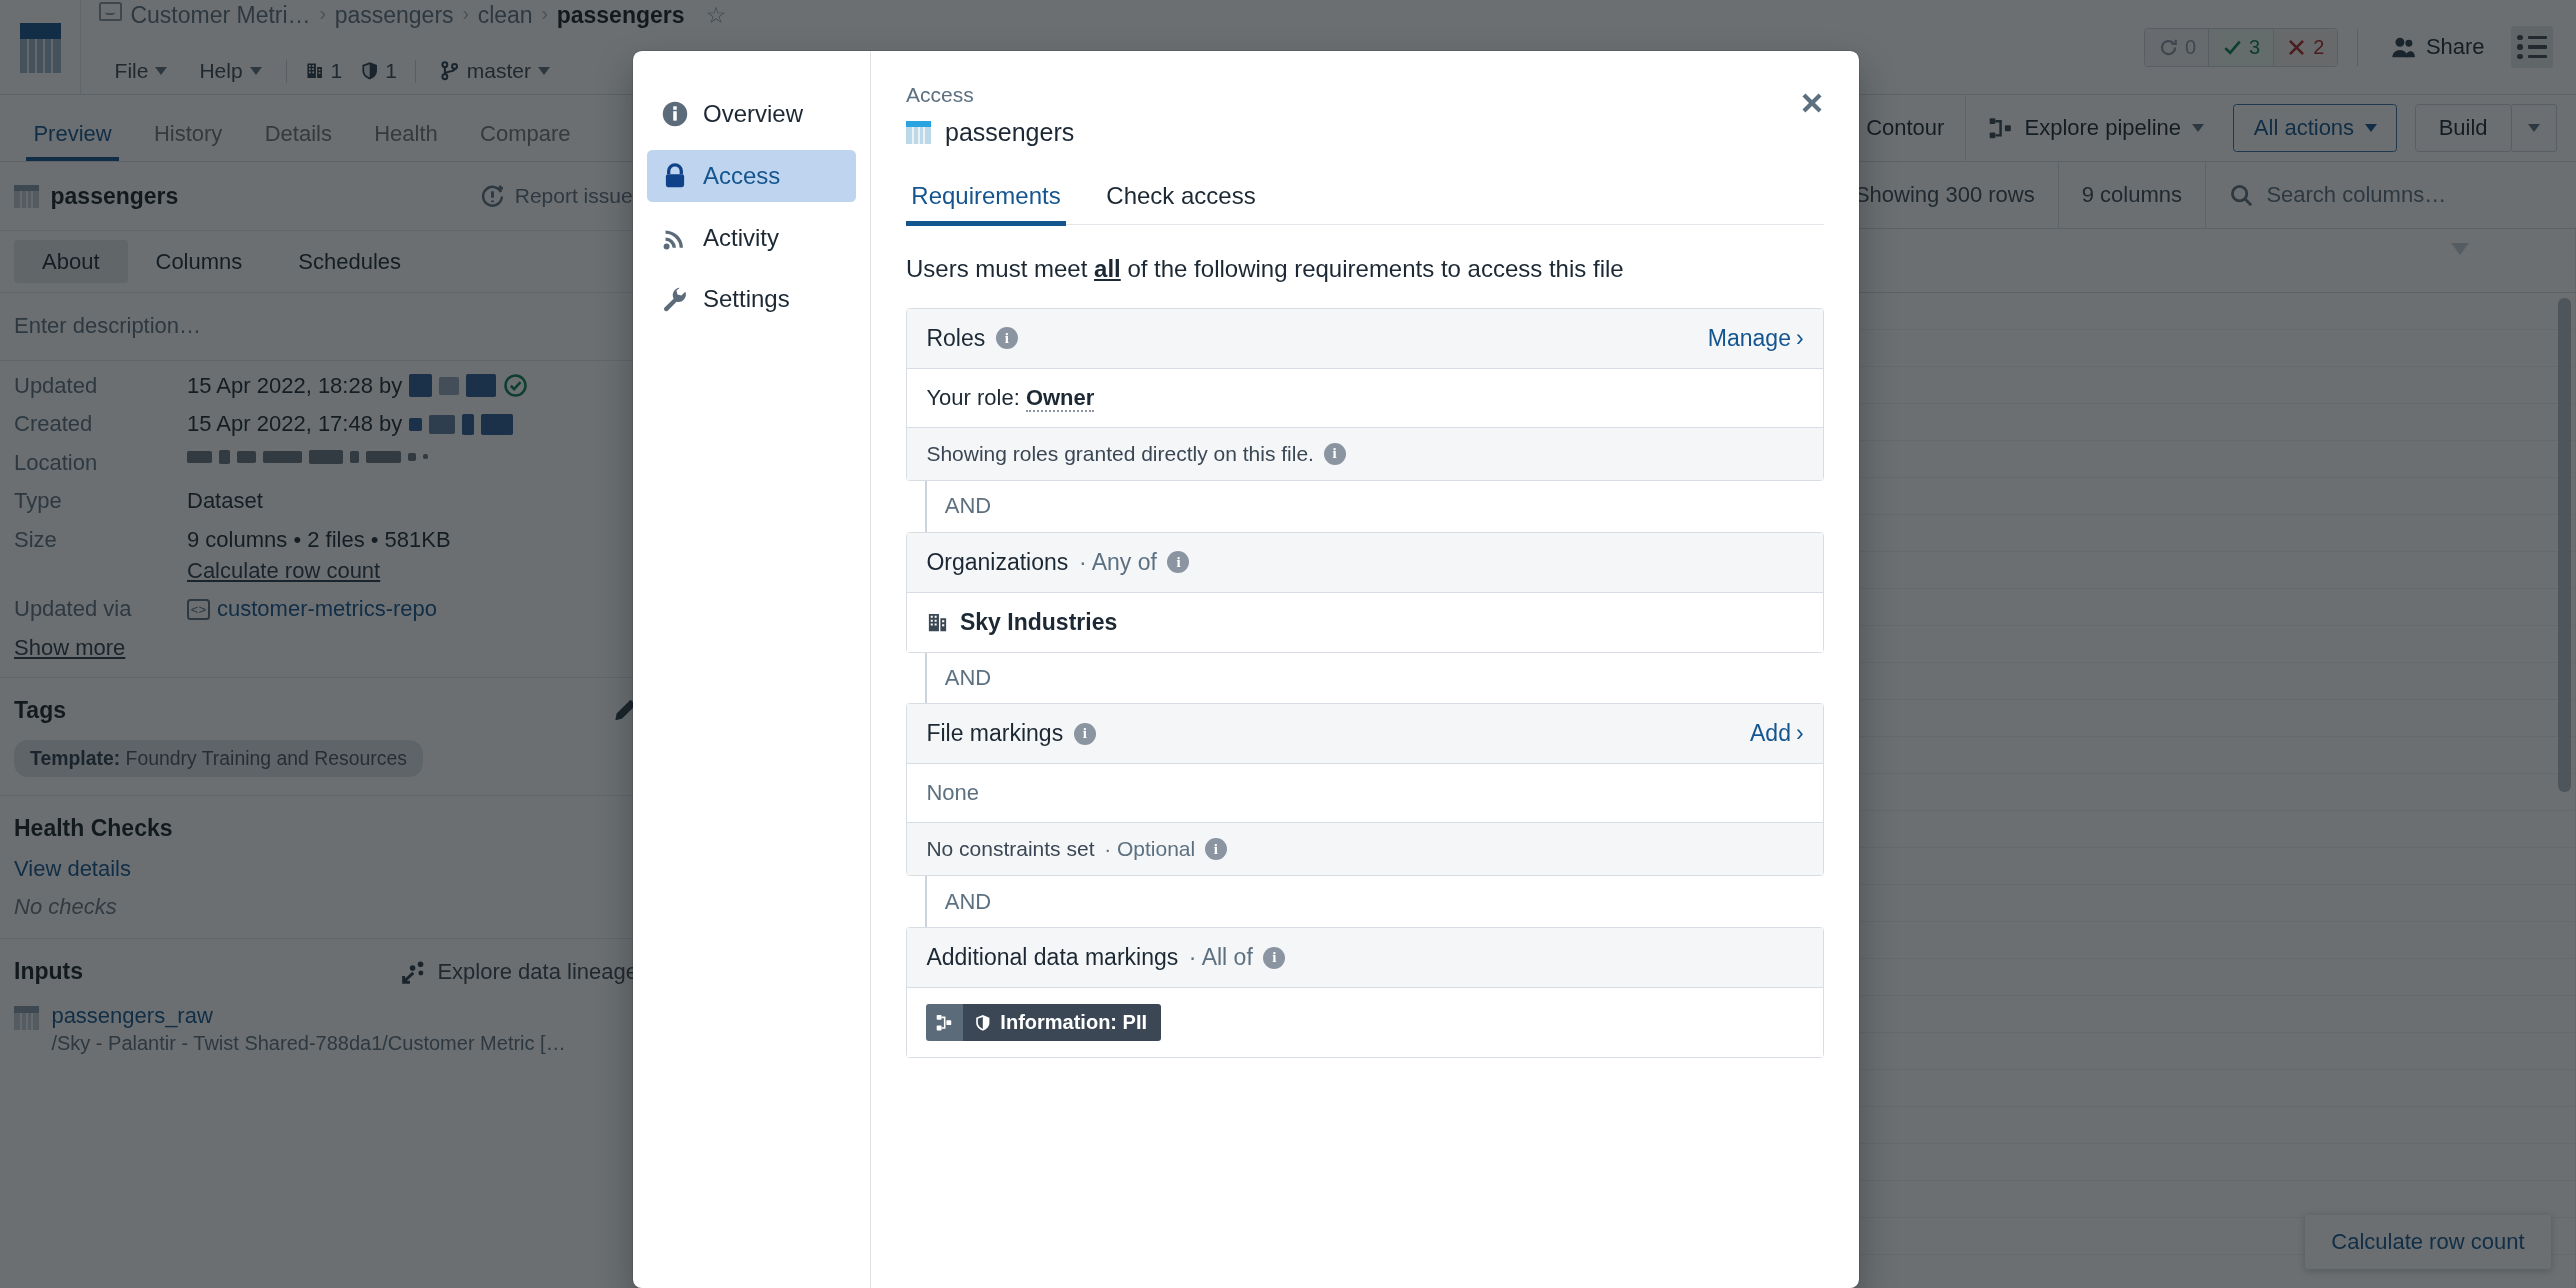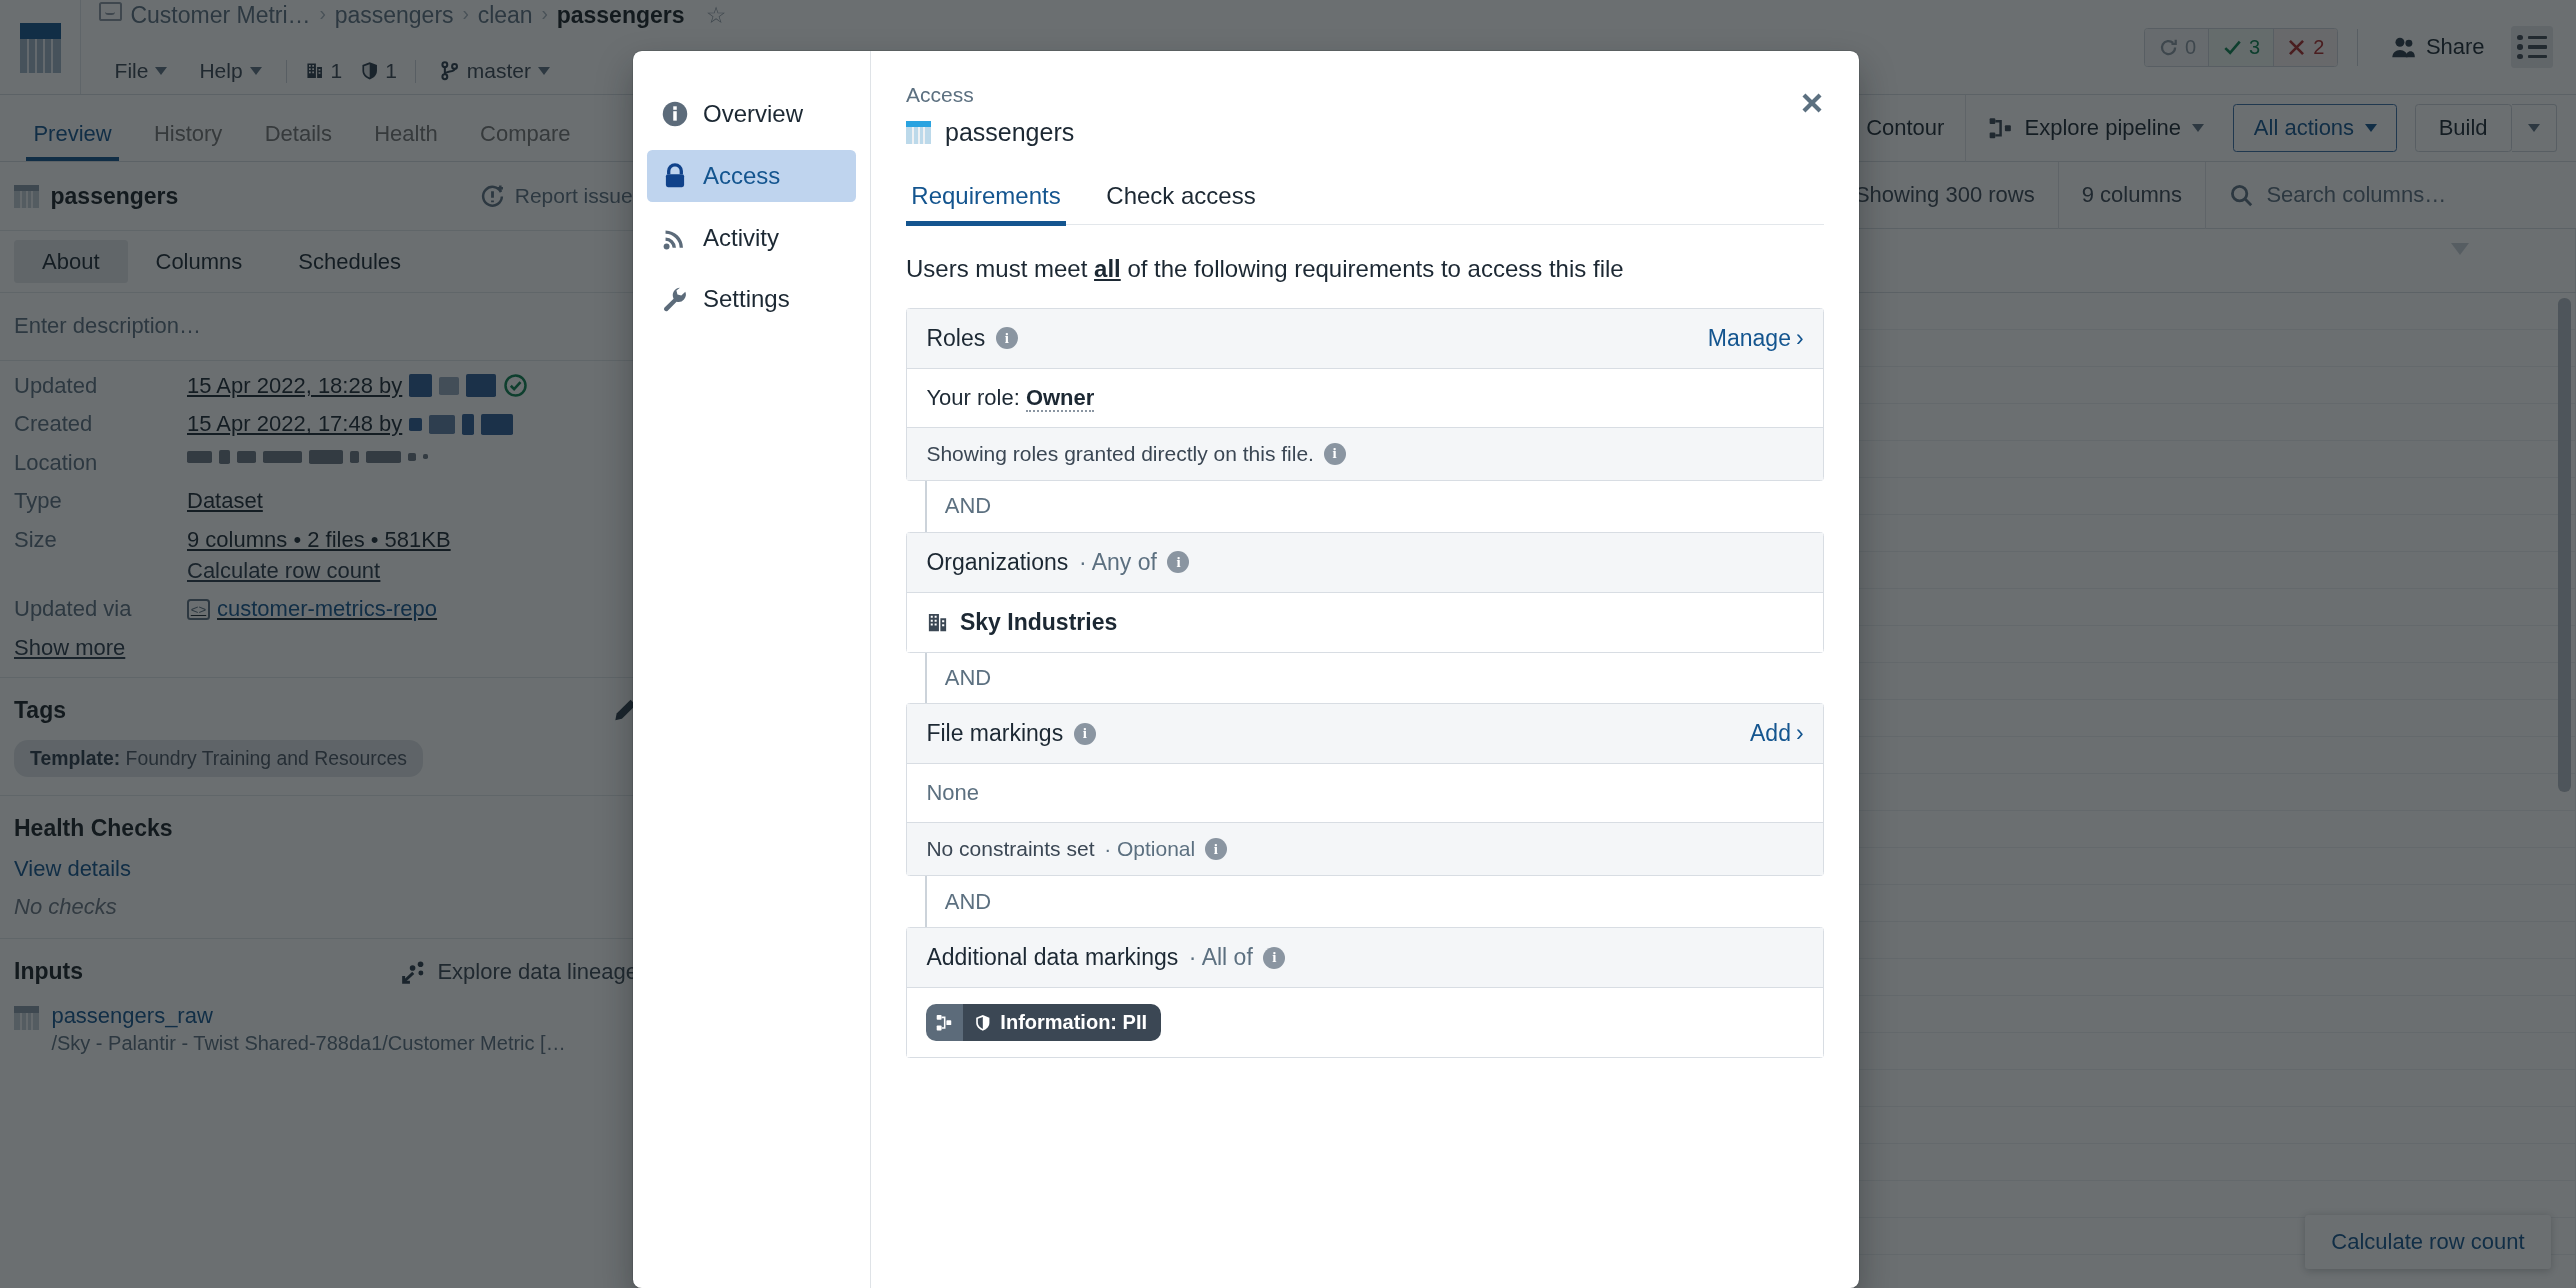--- a/index.html
+++ b/index.html
@@ -80,21 +80,21 @@
   .report-issue { display:flex; align-items:center; gap:9.7px; font-size:21px; color:#5c7080; }
 
   .subtabs { display:flex; gap:0; padding: 8.8px 10.6px 8.8px 14px; border-bottom:0.9px solid #e3e7eb; }
   .subtab { padding: 8.8px 28px; font-size: 22px; color:#1c2833; border-radius:3.5px; }
   .subtab.active { background:#e4e7ea; }
 
   .lp-desc { padding: 19.4px 14px 21px; font-size: 22px; color:#5c7080; border-bottom:0.9px solid #e3e7eb; }
   .meta-list { padding: 12.4px 14px 16px; border-bottom:0.9px solid #e3e7eb; }
   .meta-row { display:flex; align-items:flex-start; margin-bottom: 12.4px; font-size:22px; }
   .meta-key { width: 173px; flex:none; color:#5c7080; }
-  .meta-val { color:#1c2833; display:flex; align-items:center; flex-wrap:wrap; gap:7px;text-decoration:underline; }
+  .meta-val { color:#1c2833; display:flex; align-items:center; flex-wrap:wrap; gap:7px; }
   .redact { display:inline-block; height:17.6px; border-radius:1.8px; }
   .rd-dark { background:#2f5e96; }
   .rd-mid { background:#5f7ea6; }
   .rd-lite { background:#97a8bd; }
   .rd-gray { background:#6d7885; }
   .link-blue { color:#14558f; text-decoration:none; }
   .link-ul { color:#2c3b4a; text-decoration:underline; }
   .repo-icon { width:23px; height:21px; border:2.2px solid #5c7080; border-radius:3.5px; display:inline-flex; align-items:center; justify-content:center; font-size:13.2px; color:#5c7080; }
 
   .lp-section { padding: 19.4px 14px 17.6px; border-bottom:0.9px solid #e3e7eb; }
@@ -180,21 +180,21 @@
   .and-rail { position:relative; padding: 12.4px 0 12.4px 19.4px; }
   .and-rail::before { content:""; position:absolute; left:19.4px; top:0; bottom:0; width:1.8px; background:#ccd3da; }
   .and-label { font-size:22px; color:#5c7080; padding-left: 19.4px; }
 
   .info-i { width:22px;height:22px;border-radius:50%;background:#8a95a1;color:#fff;font-size:15px;font-weight:bold;
             display:inline-flex;align-items:center;justify-content:center; flex:none; font-family:"Liberation Serif",serif; }
 
   .org-row { display:flex; align-items:center; gap:10.6px; font-size:23px; font-weight:bold; color:#1c2833; }
   .bldg-ico { width:23px;height:23px; flex:none; }
 
-  .pii-badge { display:inline-flex; align-items:stretch; border-radius:10px; overflow:hidden; height:37px; }
+  .pii-badge { display:inline-flex; align-items:stretch; border-radius:3px; overflow:hidden; height:37px; }
   .pii-left { background:#5c6b7a; display:flex; align-items:center; padding: 0 8.8px; }
   .pii-right { background:#3b4754; display:flex; align-items:center; gap:8.8px; padding: 0 14px 0 10.6px; color:#fff; font-size:20px; font-weight:bold; }
 </style>
 </head>
 <body>
 
 <div id="app-root">
 
   <div class="topbar">
     <div class="app-logo-cell">

